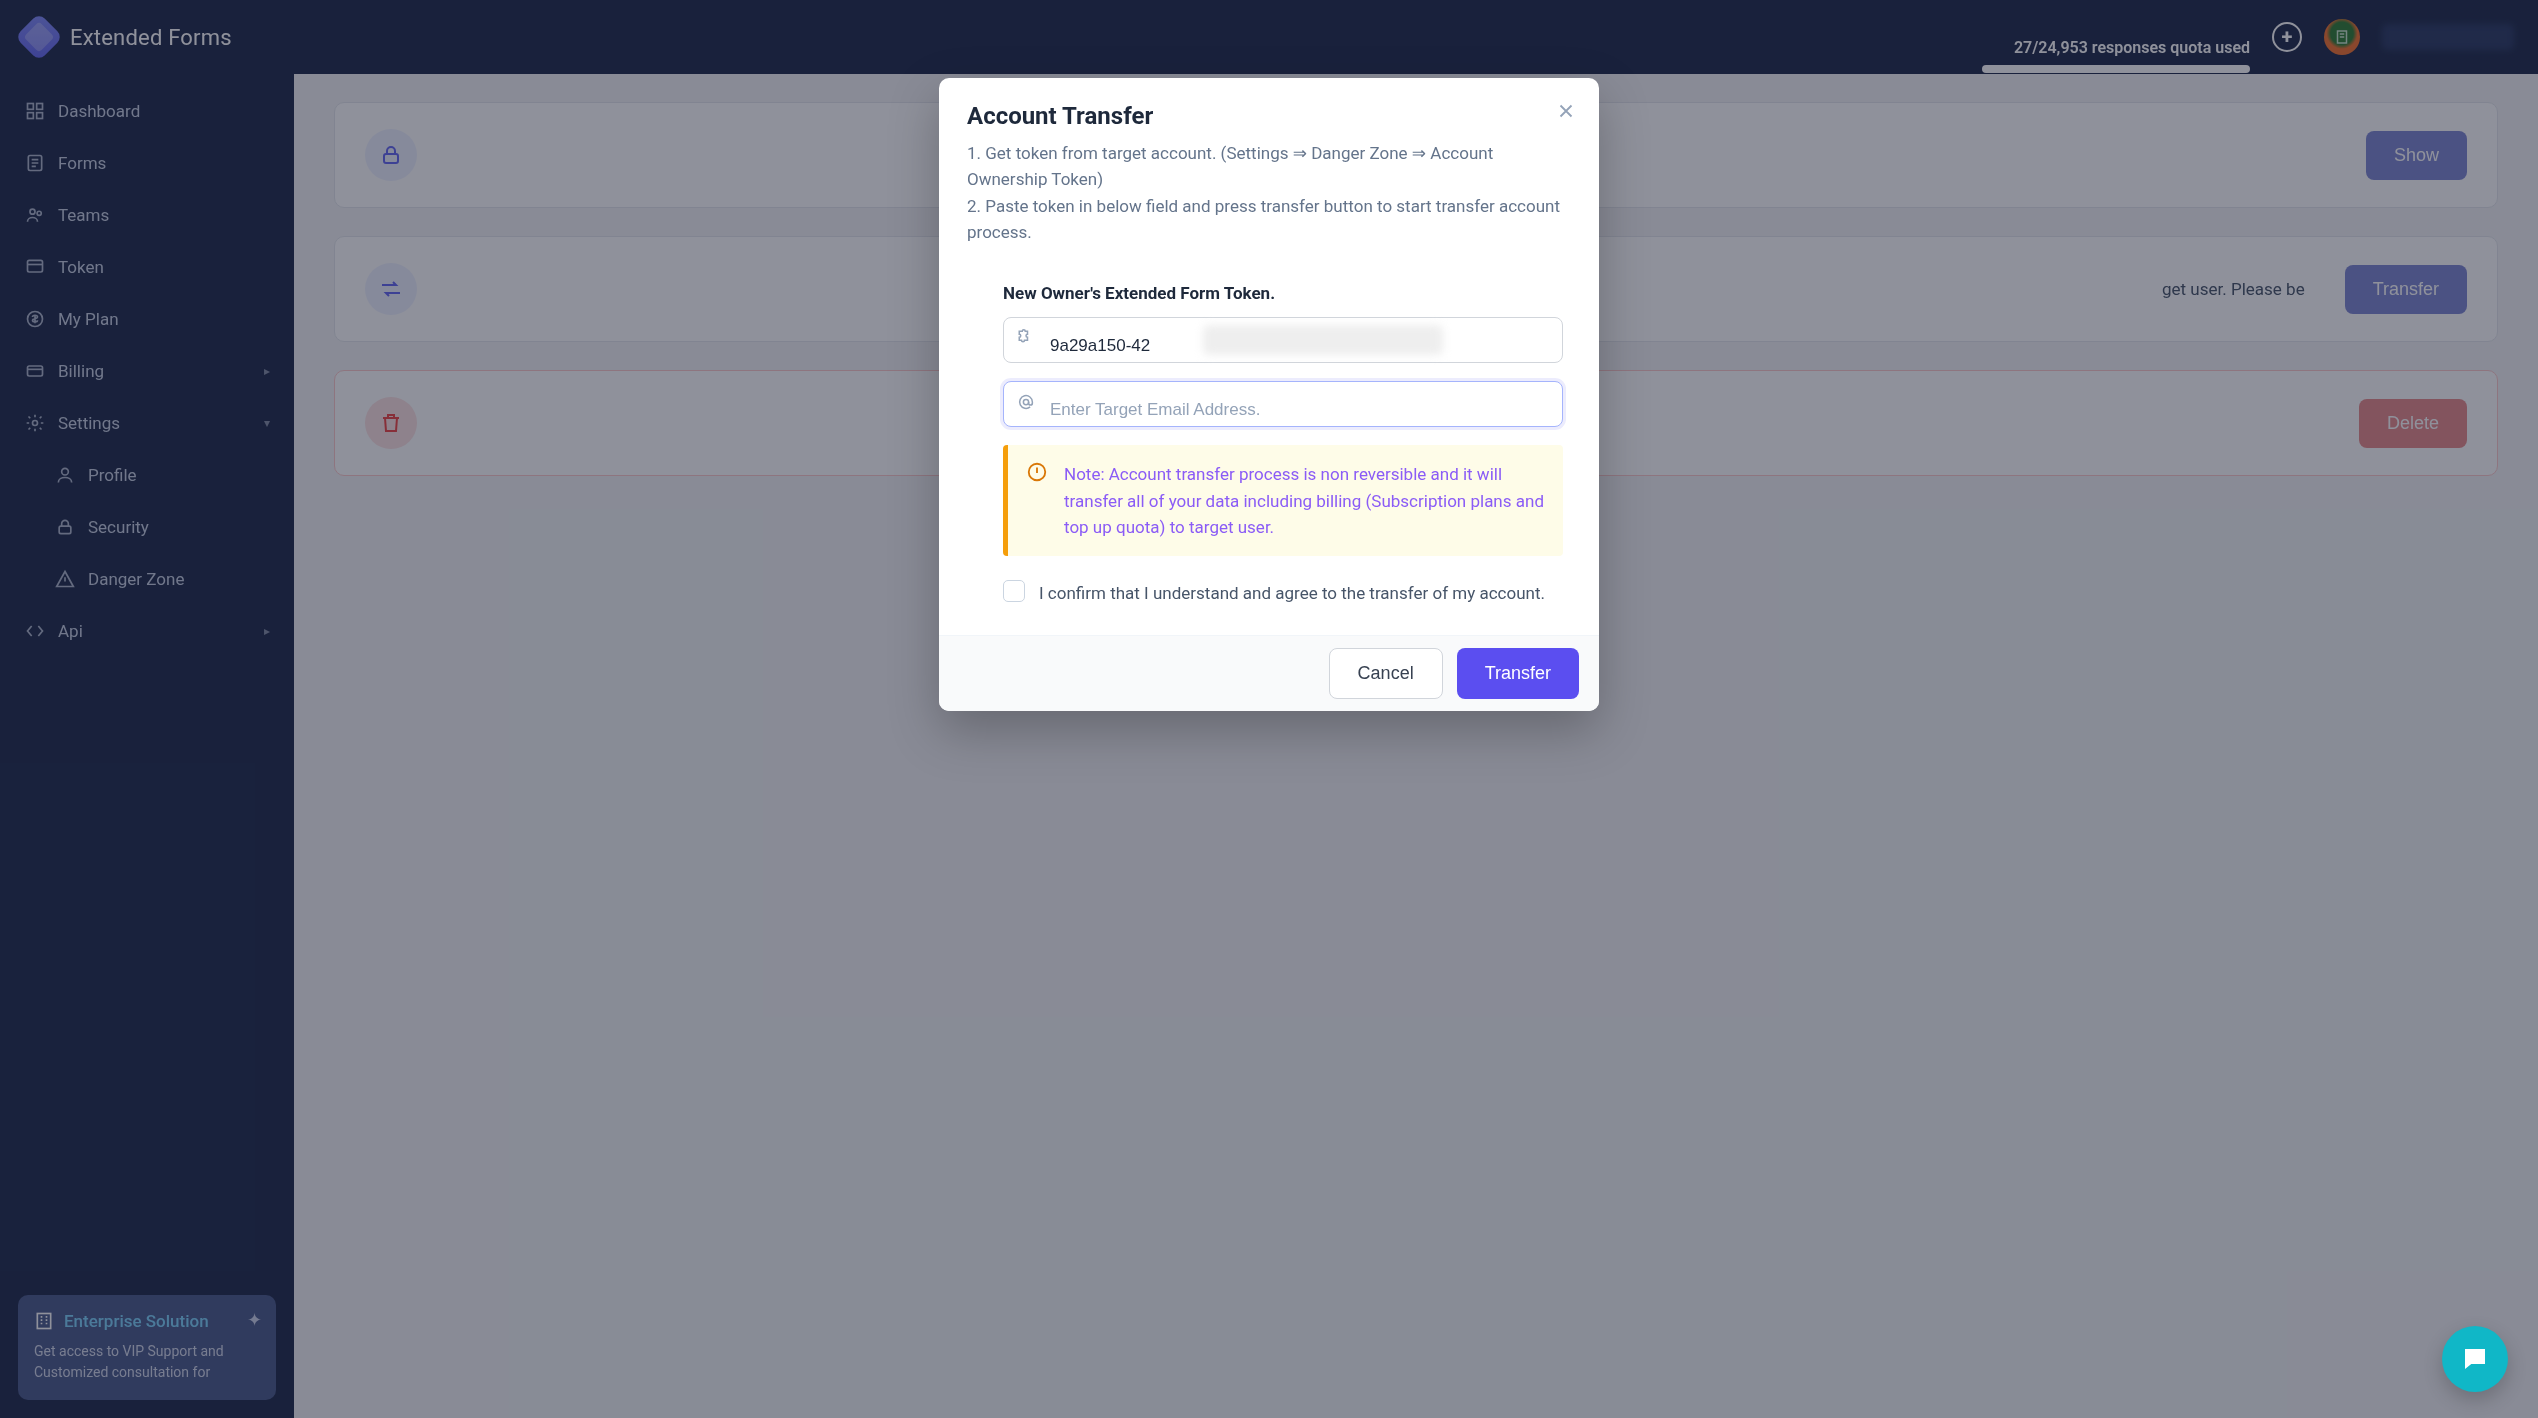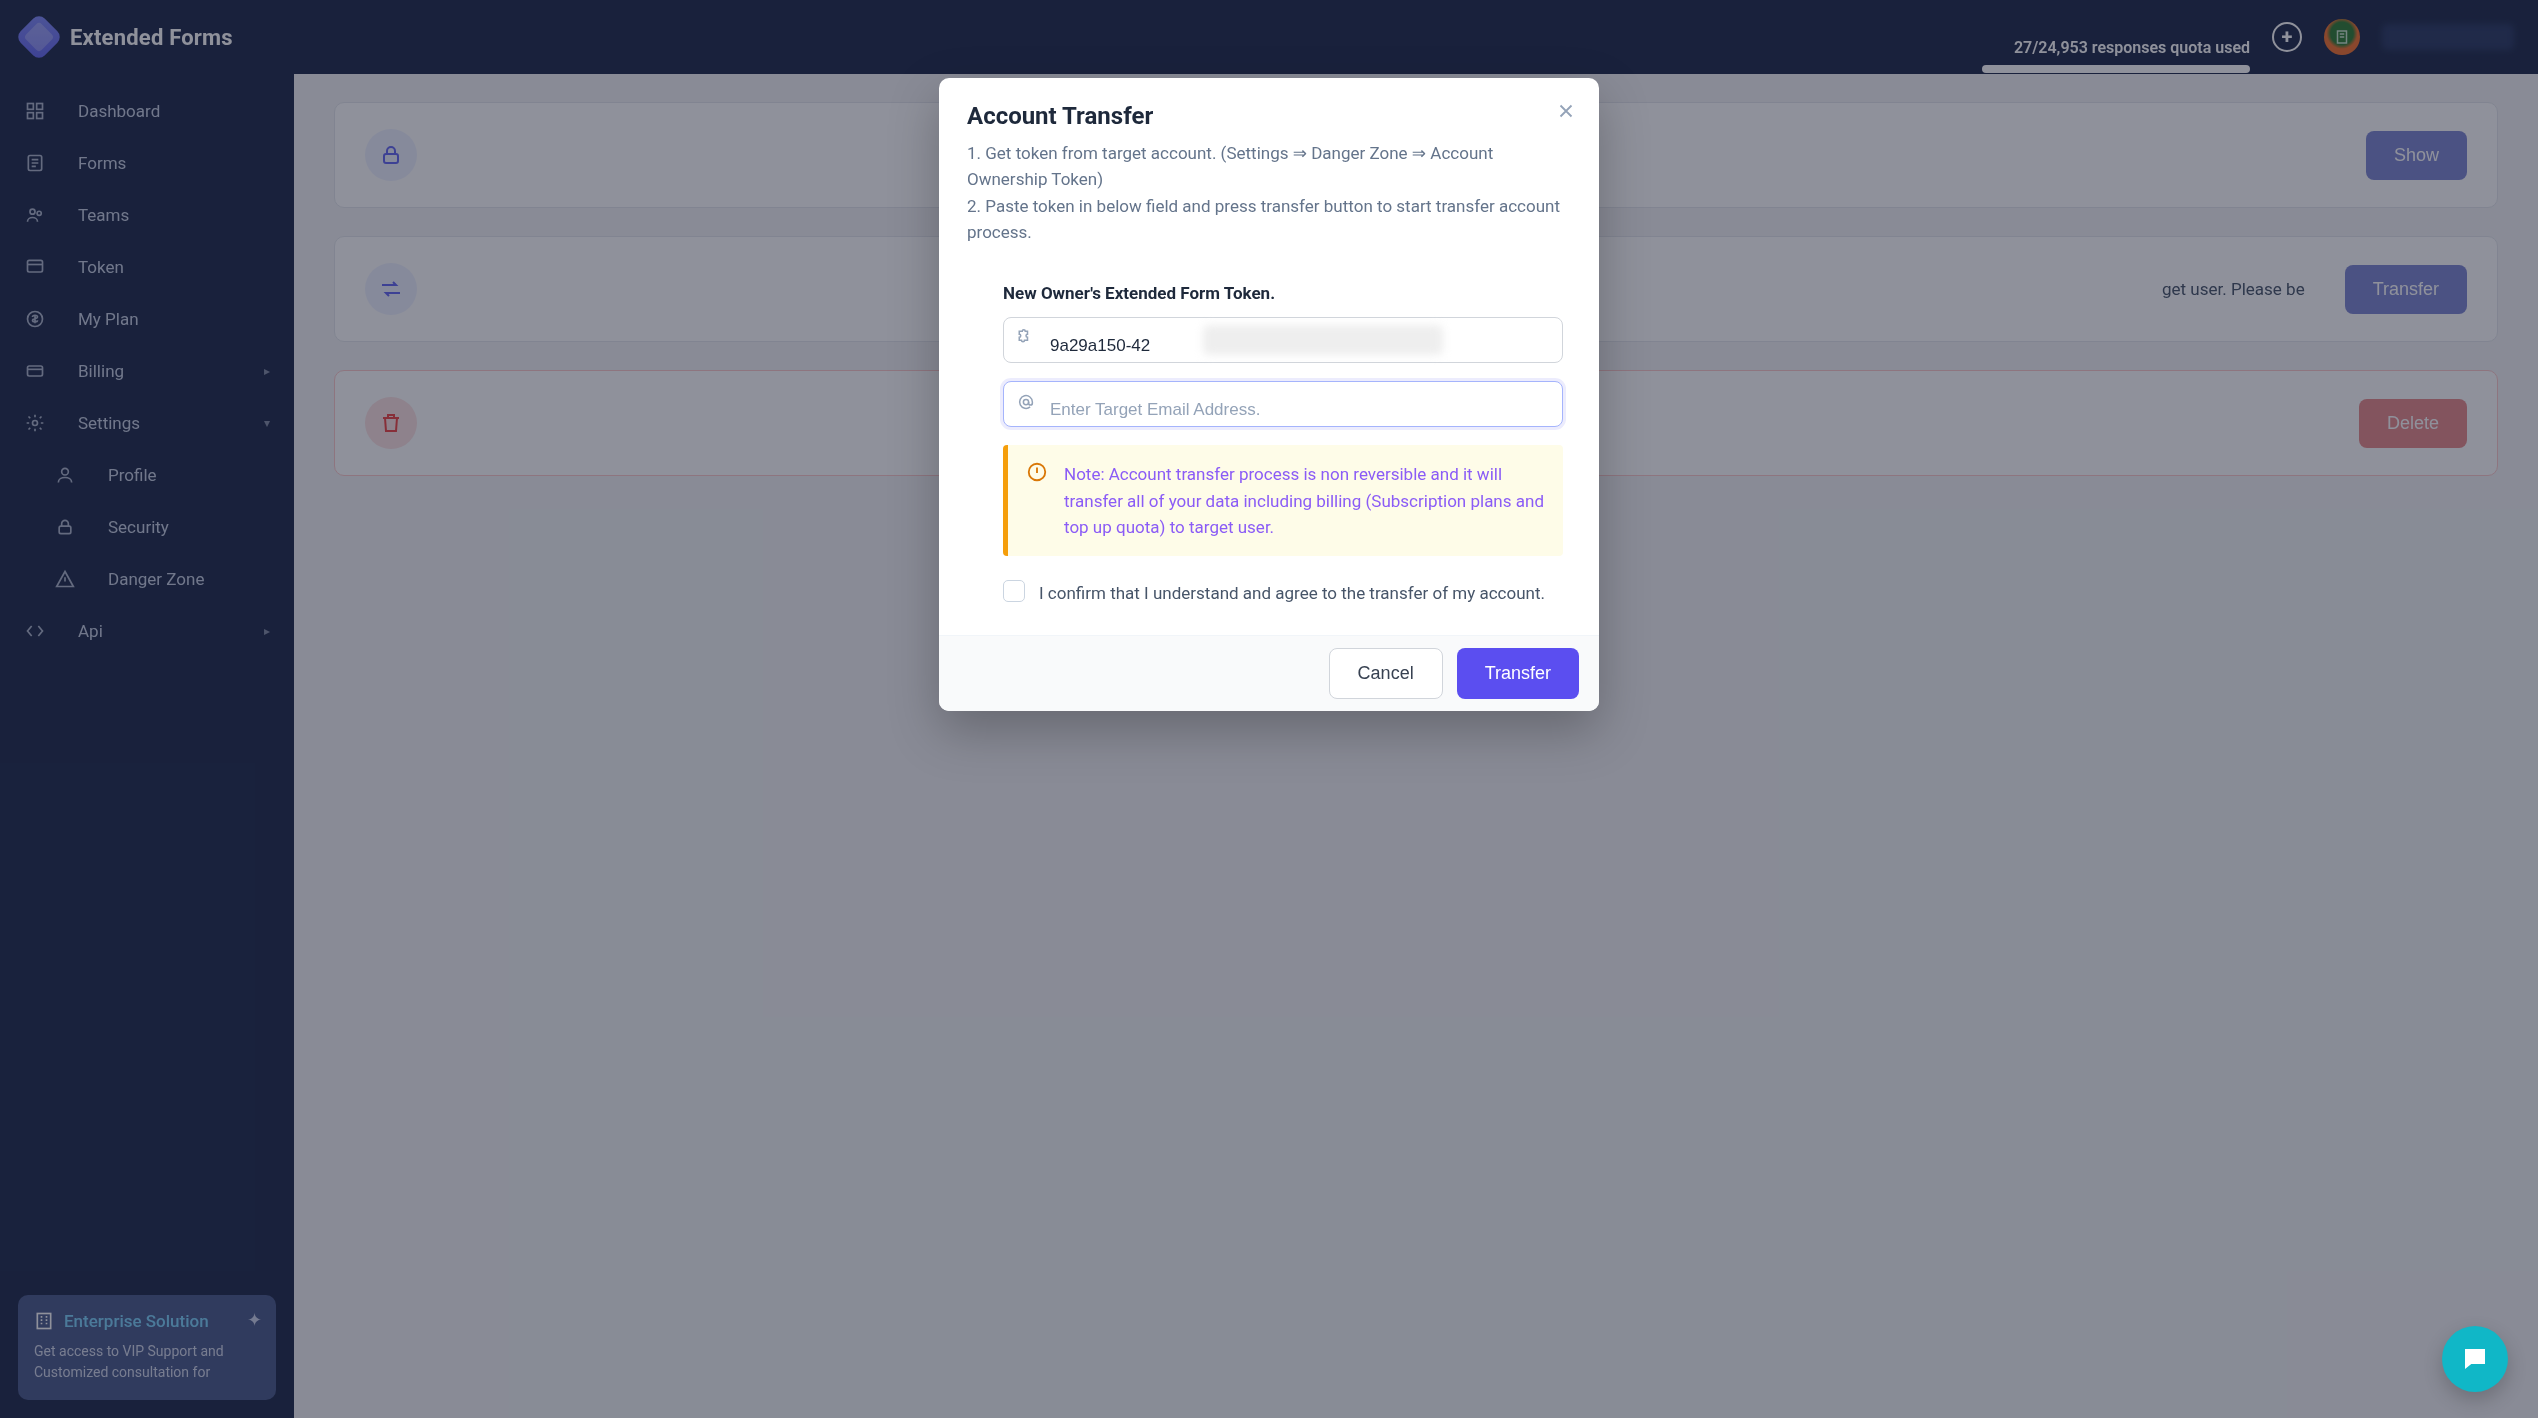--- a/index.html
+++ b/index.html
@@ -5,23 +5,23 @@
   * { box-sizing: border-box; margin: 0; padding: 0; }
   html, body { width: 100%; height: 100%; font-family: -apple-system, BlinkMacSystemFont, "Segoe UI", Roboto, sans-serif; background: #f3f4f6; overflow: hidden; }
 
   .app { display: flex; width: 100%; height: 100%; position: relative; }
 
   
   .sidebar { width: 294px; background: #1e2a4a; color: #c5cee0; display: flex; flex-direction: column; position: relative; }
   .sidebar-header { display: flex; align-items: center; gap: 14px; padding: 20px 22px 24px; }
   .logo-mark { width: 34px; height: 34px; background: linear-gradient(135deg,#818cf8 0%,#6366f1 100%); border-radius: 8px; transform: rotate(45deg); position: relative; }
   .logo-mark::after { content:""; position:absolute; inset:6px; background: rgba(255,255,255,.25); border-radius:4px; }
-  .brand { color:#fff; font-size: 22px; font-weight:700; letter-spacing:.2px;text-align:center; }
+  .brand { color:#fff; font-size: 22px; font-weight:400; letter-spacing:.2px;text-align:center; }
   .nav { display:flex; flex-direction:column; padding: 8px 0; gap:2px; }
-  .nav-item { display:flex; align-items:center; gap:32px; padding: 14px 24px; font-size:17px; color:#c5cee0; cursor:pointer; position:relative; }
+  .nav-item { display:flex; align-items:center; gap:12px; padding: 14px 24px; font-size:17px; color:#c5cee0; cursor:pointer; position:relative; }
   .nav-item .chev { margin-left:auto; font-size:12px; opacity:.6; }
   .nav-item.sub { padding-left: 54px; }
   .nav-icon { width:22px; height:22px; display:inline-flex; align-items:center; justify-content:center; opacity:.85; }
   .nav-icon svg { width:20px; height:20px; stroke:#c5cee0; fill:none; stroke-width:2; }
   .enterprise-card { margin: 18px 18px; background:#4a5a8a; border-radius:10px; padding:16px 16px 18px; position:relative; }
   .enterprise-title { color:#7dd3fc; font-size:17px; font-weight:500; display:flex; align-items:center; gap:10px; }
   .enterprise-desc { color:#d2d8ea; font-size:14px; line-height:1.45; margin-top:10px; }
   .sparkle { position:absolute; top:14px; right:14px; color:#cbd3ea; font-size:18px; }
 
   

